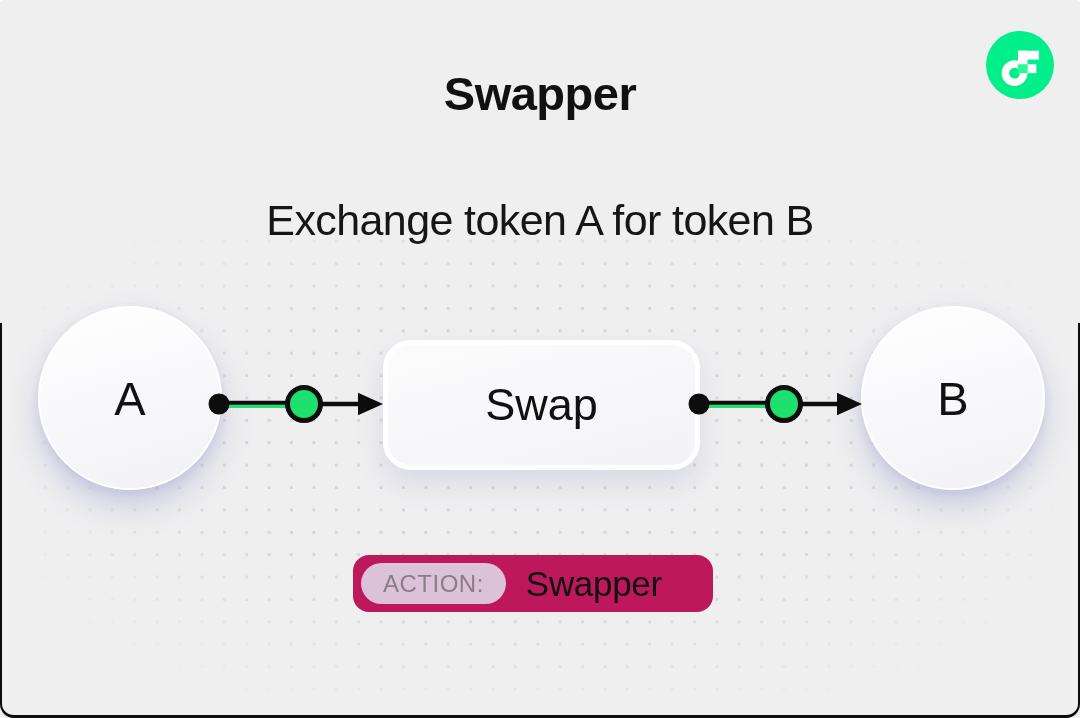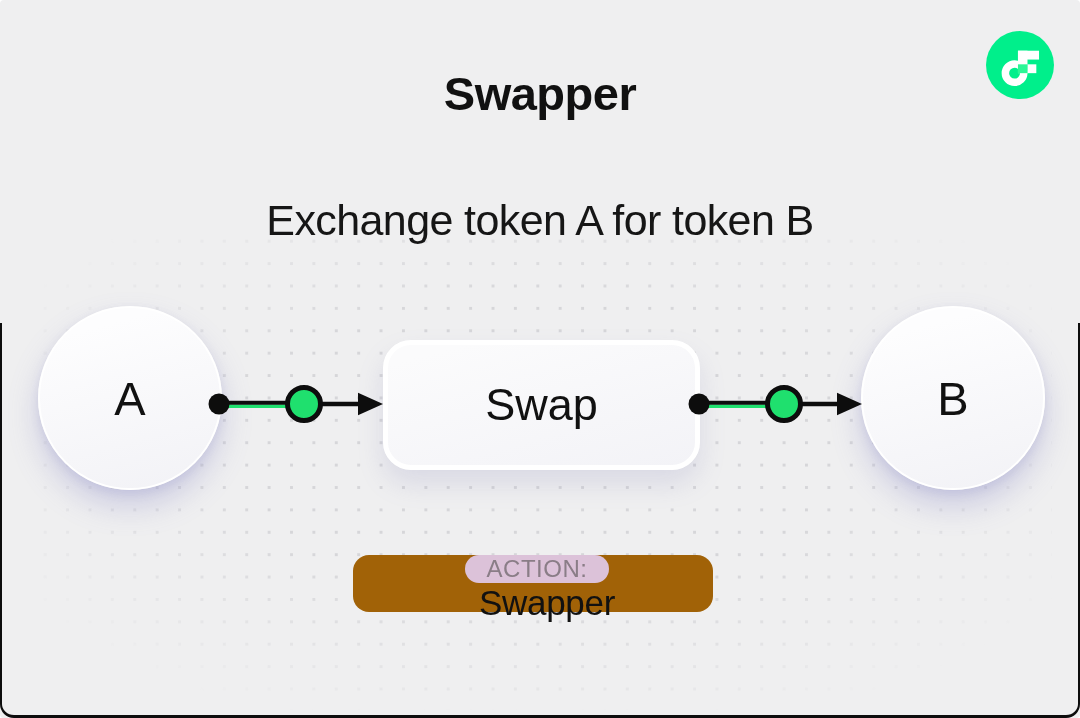--- a/index.html
+++ b/index.html
@@ -115,19 +115,19 @@
     <g>
       <line x1="701" y1="406.2" x2="768" y2="406.2" stroke-width="3.4" stroke="#1fe06e"></line>
       <line x1="699" y1="402.7" x2="768" y2="402.7" stroke-width="4" stroke="#0d0d0d"></line>
       <line x1="800" y1="404" x2="839" y2="404" stroke-width="4.4" stroke="#0d0d0d"></line>
       <circle cx="699" cy="404" r="10.5" fill="#0d0d0d"></circle>
       <circle cx="784" cy="404" r="16.5" stroke-width="5" fill="#1fe06e" stroke="#0d0d0d"></circle>
       <polygon points="837,392.8 837,415.2 862,404" fill="#0d0d0d"></polygon>
     </g>
   </svg>
 
-  <div class="badge" style="background: #a16207; flex-direction: column;">
+  <div class="badge" style="background: #be185d;">
     <span class="badge-label" style="background: rgb(220, 194, 217); color: rgb(138, 125, 135);">ACTION:</span>
     <span class="badge-value">Swapper</span>
   </div>
 
   <div class="frame" style="border-color: rgb(13, 13, 13);"></div>
 </div>
 
 </body></html>

